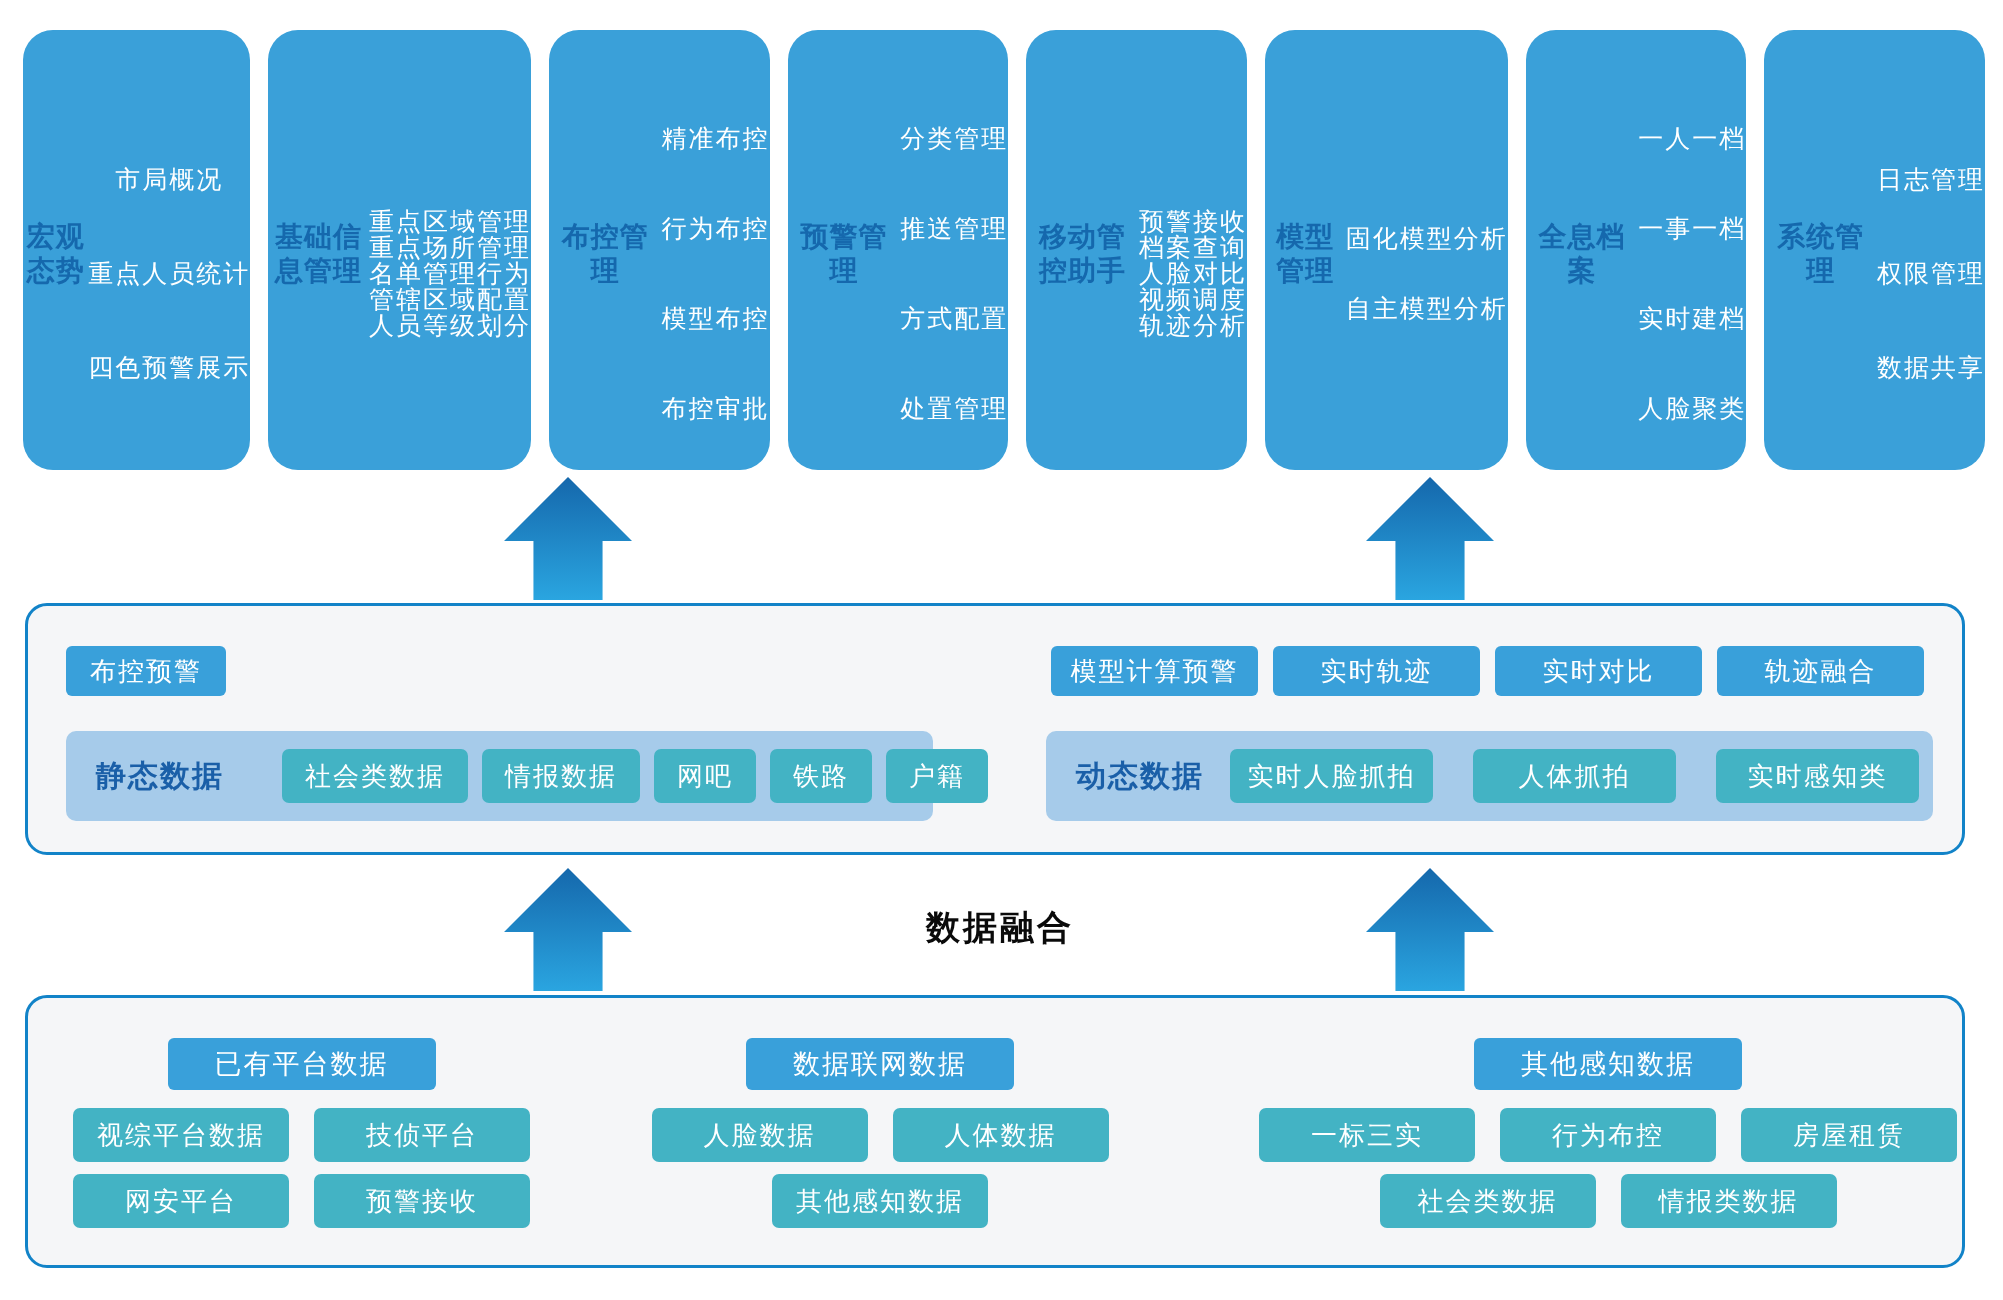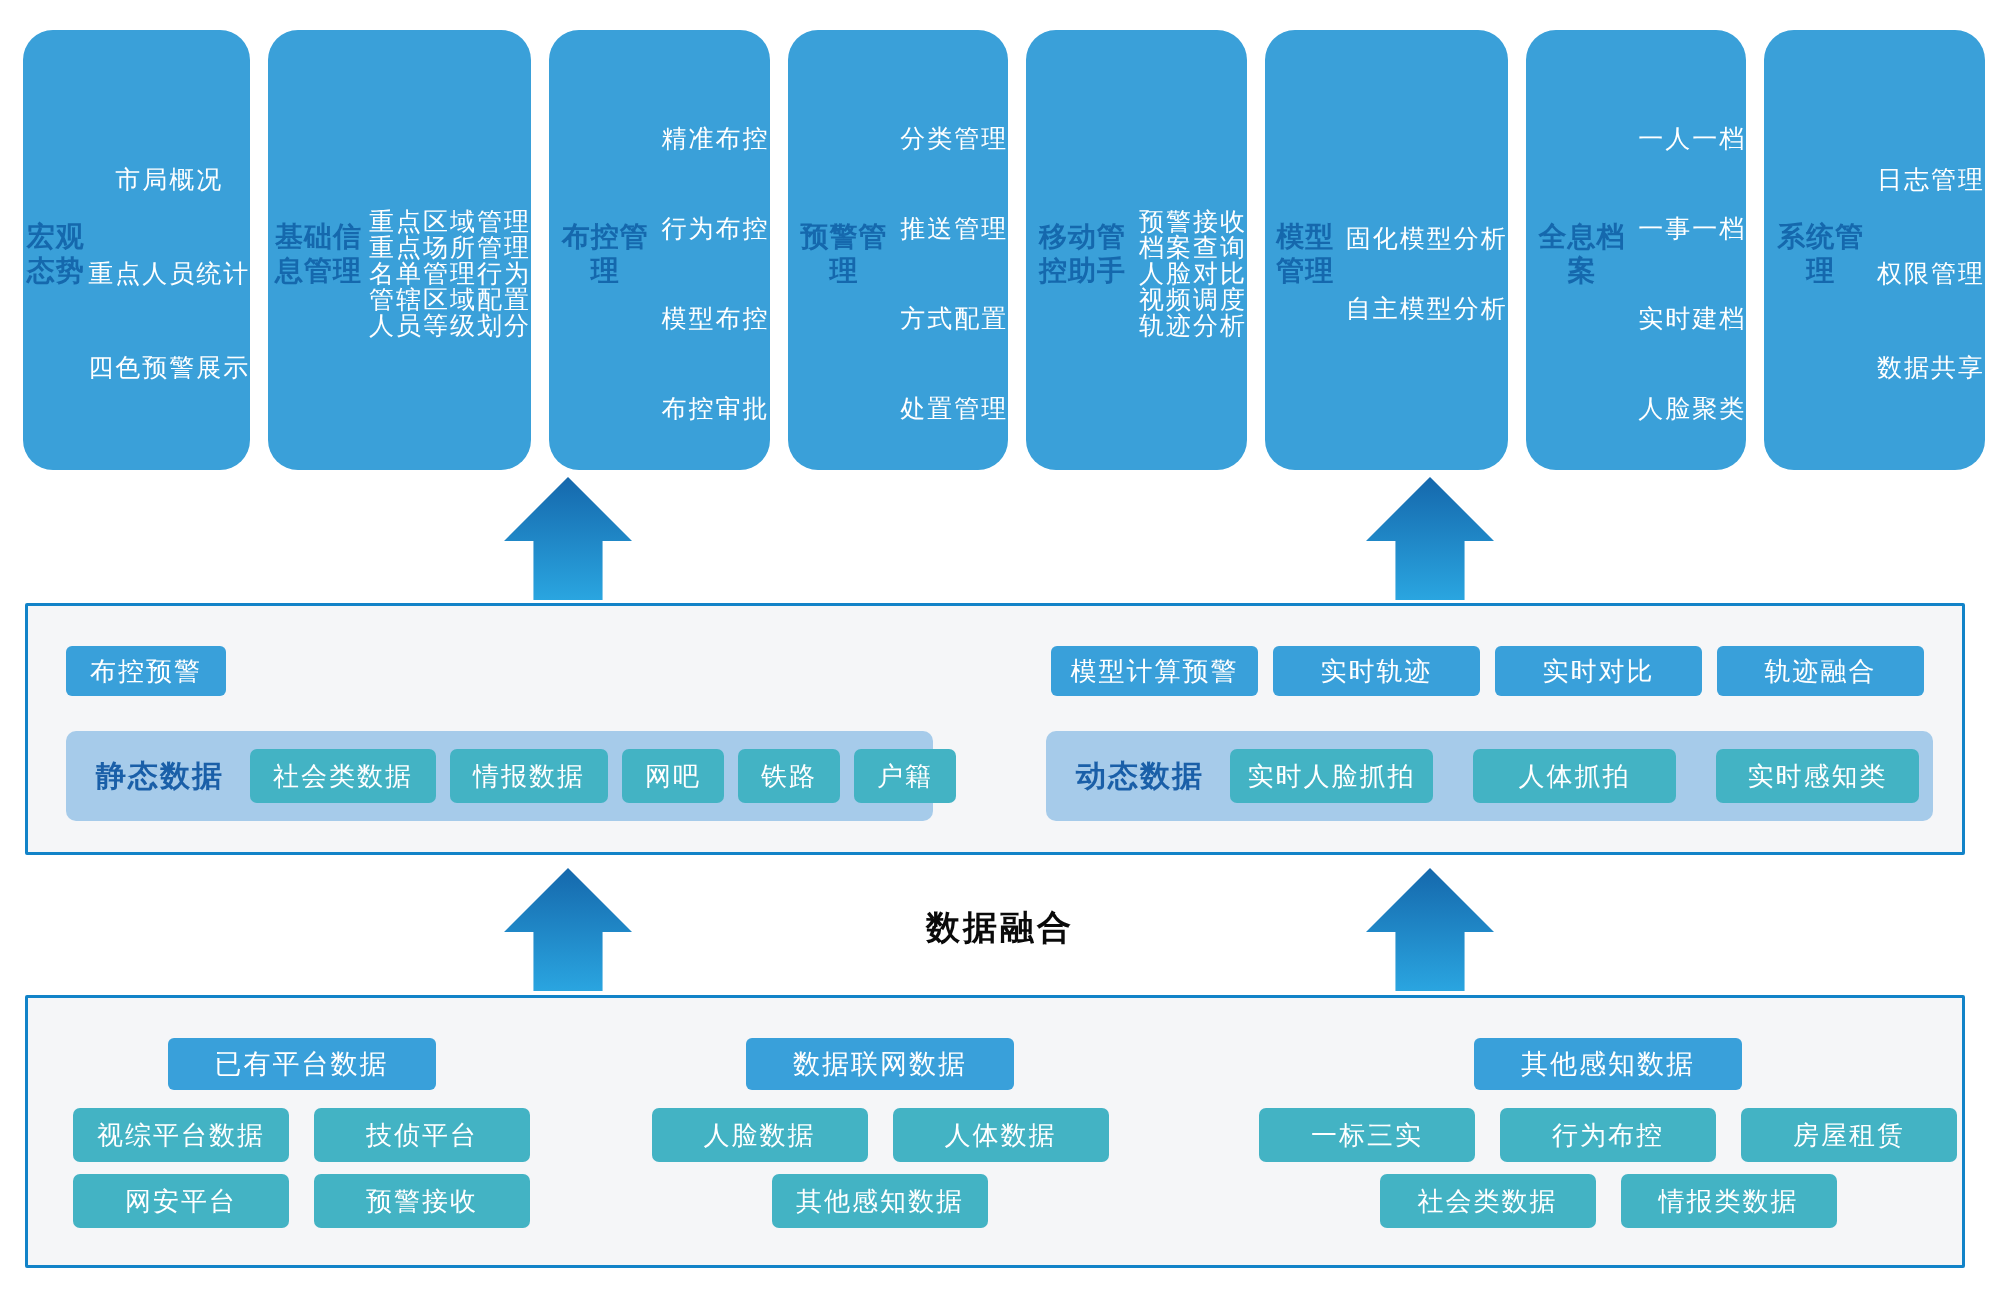--- a/index.html
+++ b/index.html
@@ -39,35 +39,35 @@
   .arrow{position:absolute;width:128px;height:123px;
     background:linear-gradient(180deg,var(--arrow-top),var(--arrow-bottom));
     clip-path:polygon(50% 0,100% 52%,77% 52%,77% 100%,23% 100%,23% 52%,0 52%);}
   .a1{left:504px;top:477px;}
   .a2{left:1366px;top:477px;}
   .a3{left:504px;top:868px;}
   .a4{left:1366px;top:868px;}
 
   
   .box{position:absolute;left:25px;width:1940px;background:var(--box-bg);
-    border:3px solid var(--box-border);border-radius:2px;}
+    border:3px solid var(--box-border);border-radius:22px;}
   .mid-box{top:603px;height:252px;}
   .bottom-box{top:995px;height:273px;}
 
   
   .btn{display:flex;align-items:center;justify-content:center;background:var(--btn-blue);
     color:#fff;border-radius:6px;white-space:nowrap;}
   .mid-left-btns{position:absolute;left:38px;top:40px;display:flex;gap:115px;}
   .mid-left-btns .btn{height:50px;min-width:160px;padding:0 24px;font-size:26px;letter-spacing:2px;}
   .mid-right-btns{position:absolute;left:1023px;top:40px;display:flex;gap:15px;}
   .mid-right-btns .btn{height:50px;width:207px;font-size:26px;letter-spacing:2px;}
 
   .panel{position:absolute;top:125px;height:90px;background:var(--panel-bg);border-radius:10px;
     display:flex;align-items:center;padding-left:30px;}
-  .static-panel{left:38px;width:867px;}
+  .static-panel{left:38px;width:867px;gap:32px;}
   .dynamic-panel{left:1018px;width:887px;}
   .panel-label{font-size:30px;font-weight:bold;color:var(--panel-label);letter-spacing:2px;margin-right:26px;white-space:nowrap;}
   .panel-tags{display:flex;align-items:center;}
   .static-panel .panel-tags{gap:14px;}
   .dynamic-panel .panel-tags{gap:40px;}
   .tag{display:flex;align-items:center;justify-content:center;height:54px;background:var(--teal);
     color:#fff;border-radius:7px;font-size:26px;letter-spacing:2px;white-space:nowrap;}
   .static-panel .tag{padding:0 23px;min-width:100px;}
   .dynamic-panel .tag{width:203px;}
 

